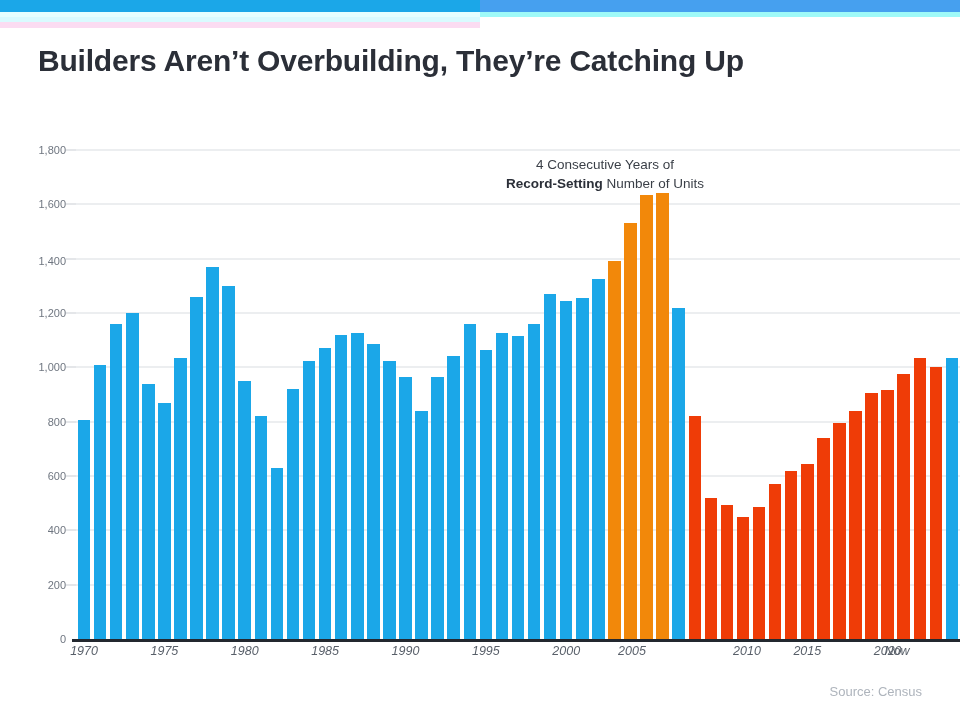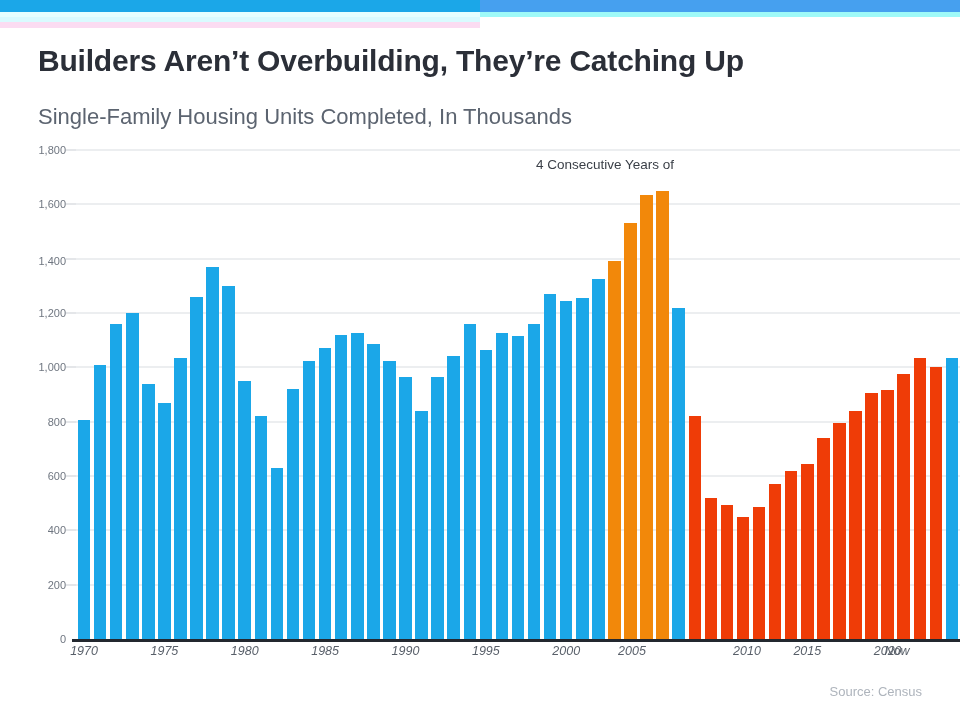--- a/index.html
+++ b/index.html
@@ -91,24 +91,24 @@
   <div class="banner">
     <div class="b1"></div>
     <div class="b2"></div>
     <div class="b3"></div>
     <div class="b4"></div>
     <div class="b5"></div>
     <div class="b6"></div>
   </div>
 
   <div class="title">Builders Aren’t Overbuilding, They’re Catching Up</div>
-  <div class="subtitle">Single-Family Housing Units Completed, In Thousands</div>
 
   <div class="annotation">
     <div><span class="ln1">4 Consecutive Years of</span></div>
+    <div class="ln2"><b>Record-Setting</b><span> Number of Units</span></div>
   </div>
 
   <div id="chart">
     <div class="ylabels" id="ylabels">
         <div class="ylabel" style="top: 489px;">0</div>
         <div class="ylabel" style="top: 434.667px;">200</div>
         <div class="ylabel" style="top: 380.333px;">400</div>
         <div class="ylabel" style="top: 326px;">600</div>
         <div class="ylabel" style="top: 271.667px;">800</div>
         <div class="ylabel" style="top: 217.333px;">1,000</div>

